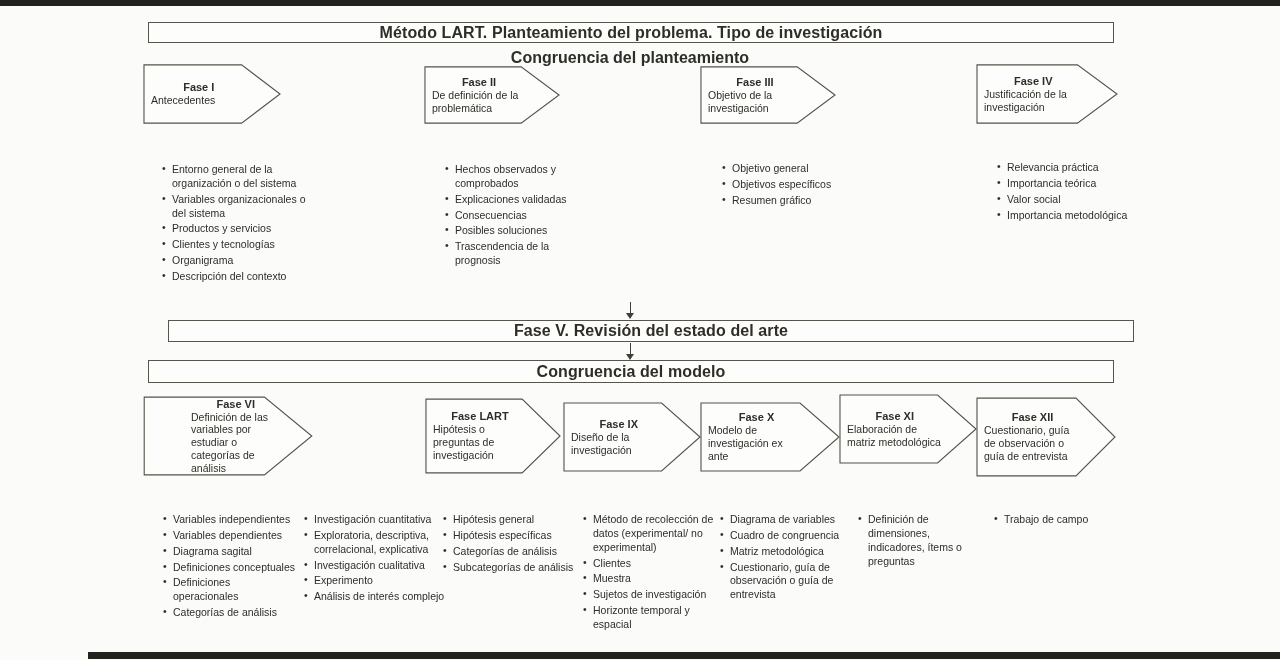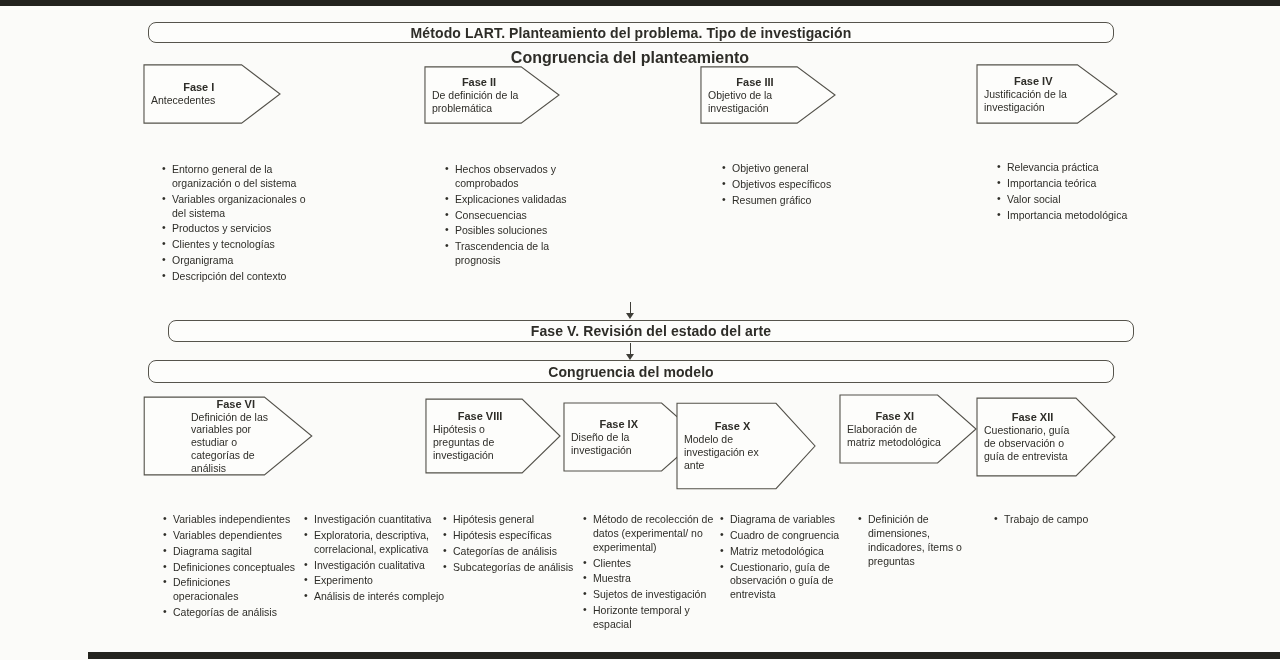--- a/index.html
+++ b/index.html
@@ -8,23 +8,23 @@
     background:#fbfbf9;
     font-family:"Liberation Sans","DejaVu Sans",sans-serif;
     color:#2e2d28;
   }
   .bar{position:absolute;background:#23231e;}
   .bar-top{left:0;top:0;width:1280px;height:6px;}
   .bar-bottom{left:88px;top:652px;right:0;height:7px;}
 
   .banner{
     position:absolute;left:148px;width:964px;
-    border:1px solid #56544c;border-radius:8px;background:#fdfdfb;
+    border:1px solid #56544c;border-radius:0;background:#fdfdfb;
     display:flex;align-items:center;justify-content:center;
-    font-size:14px;font-weight:700;letter-spacing:.1px;
+    font-size:16px;font-weight:700;letter-spacing:.1px;
   }
   .section-label{
     position:absolute;left:148px;width:964px;text-align:center;
     font-size:16px;font-weight:700;
   }
 
   .down-arrow{position:absolute;width:10px;}
   .down-arrow .stem{width:1px;height:11px;background:#3f3e39;margin:0 auto;}
   .down-arrow .head{width:0;height:0;border-left:4px solid transparent;border-right:4px solid transparent;border-top:6px solid #3f3e39;margin:0 auto;}
 
@@ -146,34 +146,34 @@
     <div class="arrow-text">
         <div class="arrow-title">Fase VI</div>
         <div class="arrow-sub">Definición de las variables por estudiar o categorías de análisis</div>
       </div>
   </div>
   <div class="arrow" style="left:425px;top:398px;width:136px;height:76px;">
     <svg viewBox="0 0 140 70" preserveAspectRatio="none">
         <polygon points="1,1 100,1 139,35 100,69 1,69" vector-effect="non-scaling-stroke"></polygon>
       </svg>
     <div class="arrow-text">
-        <div class="arrow-title">Fase VIII</div>
+        <div class="arrow-title">Fase LART</div>
         <div class="arrow-sub">Hipótesis o preguntas de investigación</div>
       </div>
   </div>
   <div class="arrow" style="left:563px;top:402px;width:138px;height:70px;">
     <svg viewBox="0 0 140 70" preserveAspectRatio="none">
         <polygon points="1,1 100,1 139,35 100,69 1,69" vector-effect="non-scaling-stroke"></polygon>
       </svg>
     <div class="arrow-text">
         <div class="arrow-title">Fase IX</div>
         <div class="arrow-sub">Diseño de la investigación</div>
       </div>
   </div>
-  <div class="arrow" style="left:676px;top:402px;width:140px;height:88px;">
+  <div class="arrow" style="left:700px;top:402px;width:140px;height:70px;">
     <svg viewBox="0 0 140 70" preserveAspectRatio="none">
         <polygon points="1,1 100,1 139,35 100,69 1,69" vector-effect="non-scaling-stroke"></polygon>
       </svg>
     <div class="arrow-text">
         <div class="arrow-title">Fase X</div>
         <div class="arrow-sub">Modelo de investigación ex ante</div>
       </div>
   </div>
   <div class="arrow" style="left:839px;top:394px;width:138px;height:70px;">
     <svg viewBox="0 0 140 70" preserveAspectRatio="none">

